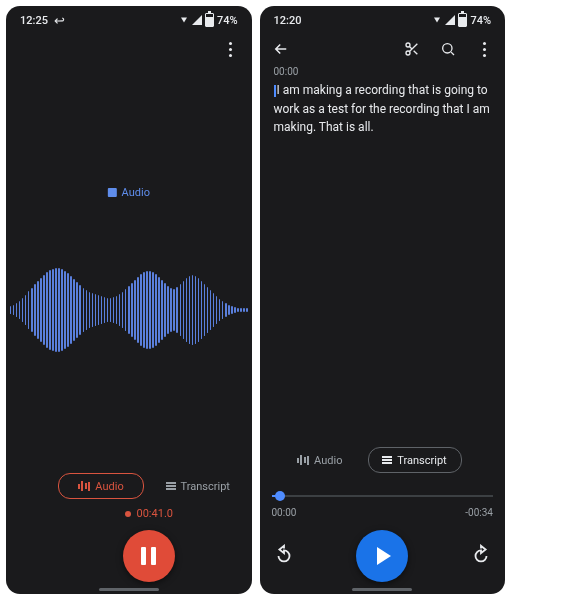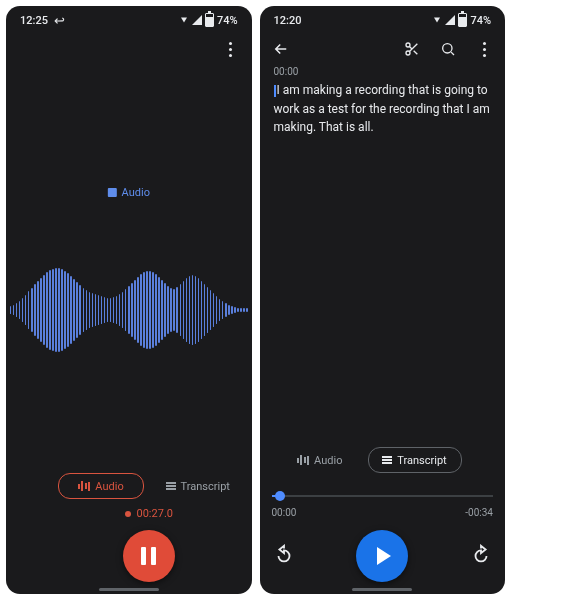--- a/index.html
+++ b/index.html
@@ -190,21 +190,21 @@
             <span class="lines-ico">
                 <span></span>
                 <span></span>
                 <span></span>
               </span>
             <span>Transcript</span>
           </div>
         </div>
         <div class="rec-time">
           <span class="dot"></span>
-          <span>00:27.0</span>
+          <span>00:41.0</span>
         </div>
         <div class="big-btn red">
           <div class="pause">
               <span></span>
               <span></span>
             </div>
         </div>
       </div>
     </div>
     <div class="navpill"></div>

